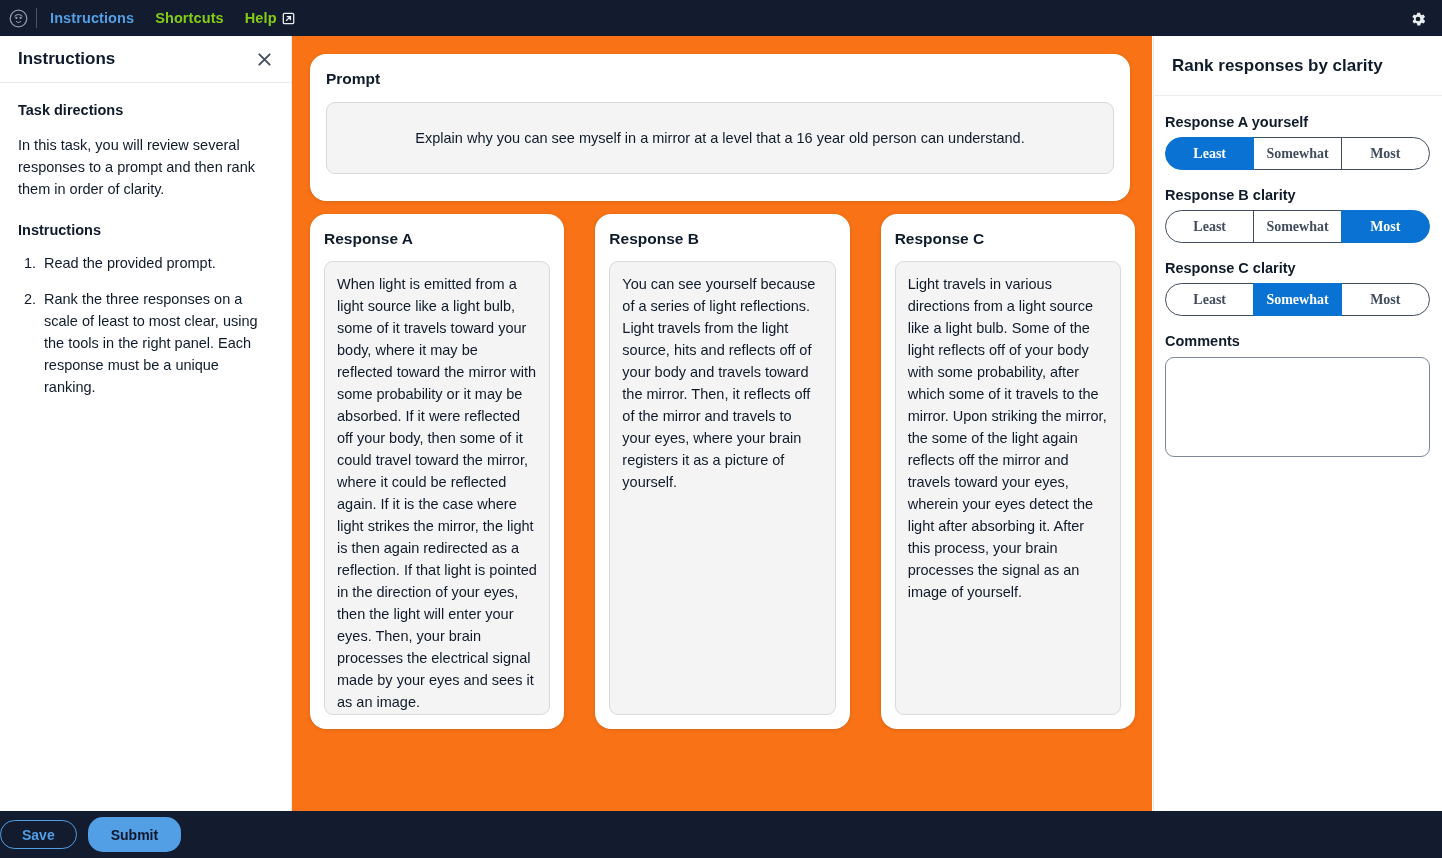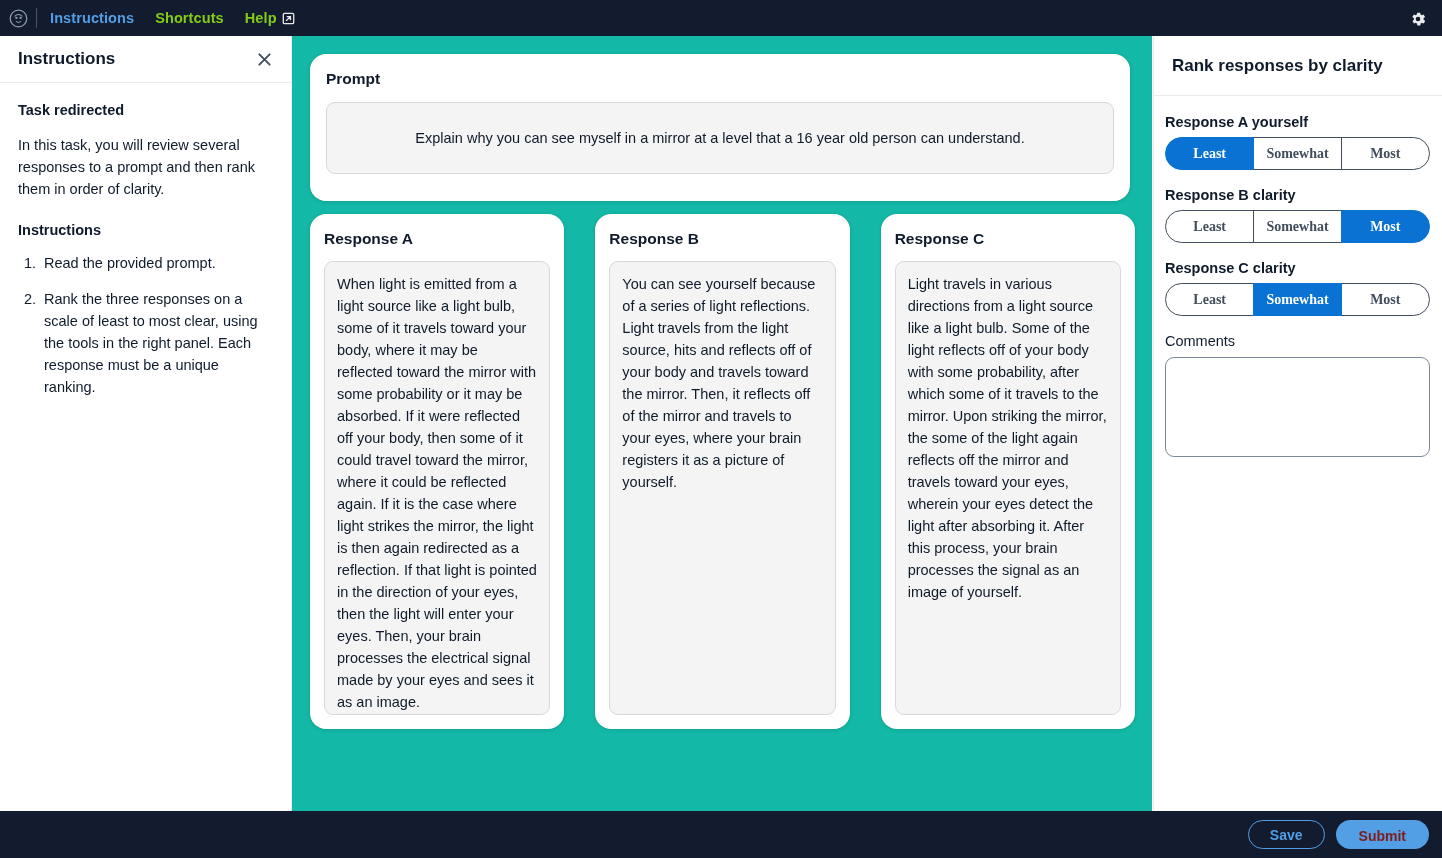--- a/index.html
+++ b/index.html
@@ -46,21 +46,21 @@
   #sidebar-body { padding: 19px 22px 0 18px; }
   .sb-h { font-size: 14.5px; font-weight: bold; color: #0f1b2a; margin-bottom: 16px; }
   .sb-p { font-size: 14.5px; color: #0f1b2a; line-height: 22px; margin-bottom: 22px; }
   .sb-h2 { font-size: 14.5px; font-weight: bold; color: #0f1b2a; margin-bottom: 14px; }
   ol.sb-list { margin: 0; padding-left: 22px; }
   ol.sb-list li { font-size: 14.5px; color: #0f1b2a; line-height: 22px; margin-bottom: 14px; padding-left: 4px; }
 
   
   #main {
     position: absolute; left: 292px; top: 36px; width: 860px; height: 775px;
-    background: #14b8a6; overflow: hidden;
+    background: #f97316; overflow: hidden;
   }
   .card {
     background: #ffffff; border-radius: 16px;
     box-shadow: 0 1px 4px rgba(0,28,36,.12), 0 0 1px rgba(0,28,36,.10);
   }
   #prompt-card {
     position: absolute; left: 18px; top: 18px; width: 820px; height: 147px;
     padding: 16px 16px 0 16px;
   }
   #prompt-title { font-size: 15.5px; font-weight: bold; color: #0f1b2a; }
@@ -102,43 +102,43 @@
     font-size: 14px; font-weight: bold; color: #414d5c;
     border: 1.6px solid #414d5c; cursor: pointer; background: #ffffff;
     margin-left: -1.6px;
     font-family: Liberation Serif, serif;
   }
   .seg-btn:first-child { margin-left: 0; border-radius: 17px 0 0 17px; }
   .seg-btn:last-child { border-radius: 0 17px 17px 0; }
   .seg-btn.selected {
     background: #0972d3; border-color: #0972d3; color: #ffffff; position: relative; z-index: 2;
   }
-  #comments-label { font-size: 14.5px; font-weight: normal; color: #0f1b2a; margin-bottom: 8px; }
+  #comments-label { font-size: 14.5px; font-weight: bold; color: #0f1b2a; margin-bottom: 8px; }
   #comments-box {
     width: 265px; height: 100px; border: 1.6px solid #7d8998; border-radius: 9px;
     background: #ffffff; resize: none; padding: 8px 10px;
     font-family: "Liberation Sans", sans-serif; font-size: 14px; color: #0f1b2a;
     outline: none;
   }
 
   
   #footer {
     position: absolute; left: 0; top: 811px; width: 1442px; height: 47px;
     background: #131b2e; display: flex; align-items: center;
-    justify-content: flex-end; padding-right: 13px; gap: 11px;
+    padding-right: 13px; gap: 11px;
   }
   #save-btn {
     height: 29px; padding: 0 21px; border-radius: 15px;
     border: 1.8px solid #539fe5; background: transparent;
     color: #539fe5; font-size: 14px; font-weight: bold; cursor: pointer;
     font-family: "Liberation Sans", sans-serif;
   }
   #submit-btn {
-    height: 29px; padding: 8px 23px; border-radius: 15px; border: none;
-    background: #539fe5; color: #7f1d1d; font-size: 14px; font-weight: bold;
+    height: 35px; padding: 8px 23px; border-radius: 15px; border: none;
+    background: #539fe5; color: #0f172a; font-size: 14px; font-weight: bold;
     cursor: pointer; font-family: "Liberation Sans", sans-serif;
   }
 </style>
 </head>
 <body>
 
 <div id="topbar">
   <div id="logo-wrap">
     <svg class="logo-glyph" viewBox="0 0 24 24">
       <circle cx="12" cy="12" r="10.5" fill="none" stroke="#8e9baa" stroke-width="1.6"></circle>
@@ -175,21 +175,21 @@
 <div id="sidebar">
   <div id="sidebar-head">
     <div id="sidebar-title">Instructions</div>
     <div id="sidebar-close">
       <svg width="15" height="15" viewBox="0 0 16 16">
         <path d="M2.5 2.5 13.5 13.5M13.5 2.5 2.5 13.5" stroke="#414d5c" stroke-width="2" stroke-linecap="round"></path>
       </svg>
     </div>
   </div>
   <div id="sidebar-body">
-    <div class="sb-h">Task redirected</div>
+    <div class="sb-h">Task directions</div>
     <div class="sb-p">In this task, you will review several responses to a prompt and then rank them in order of clarity.</div>
     <div class="sb-h2">Instructions</div>
     <ol class="sb-list">
       <li>Read the provided prompt.</li>
       <li>Rank the three responses on a scale of least to most clear, using the tools in the right panel. Each response must be a unique ranking.</li>
     </ol>
   </div>
 </div>
 
 <div id="main">

